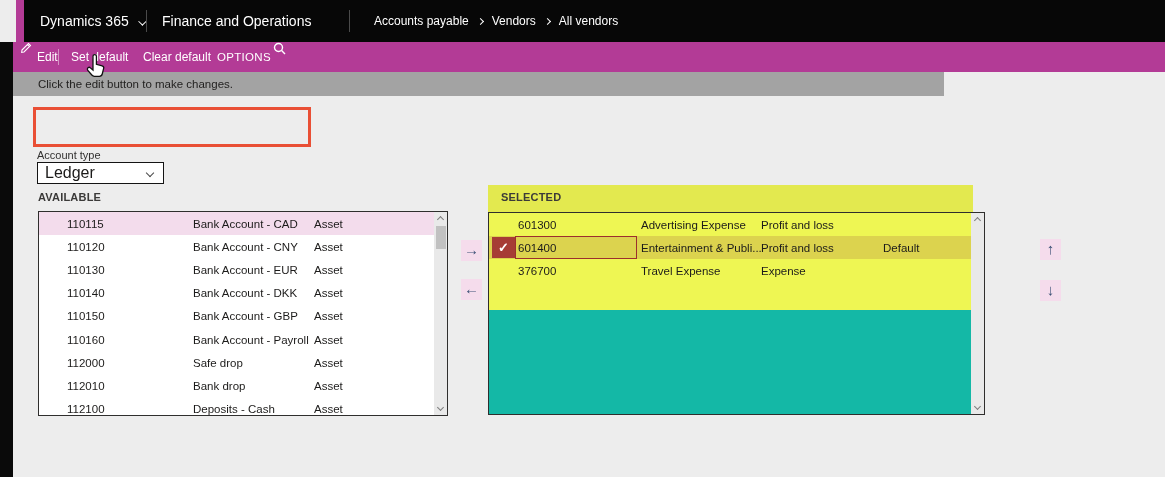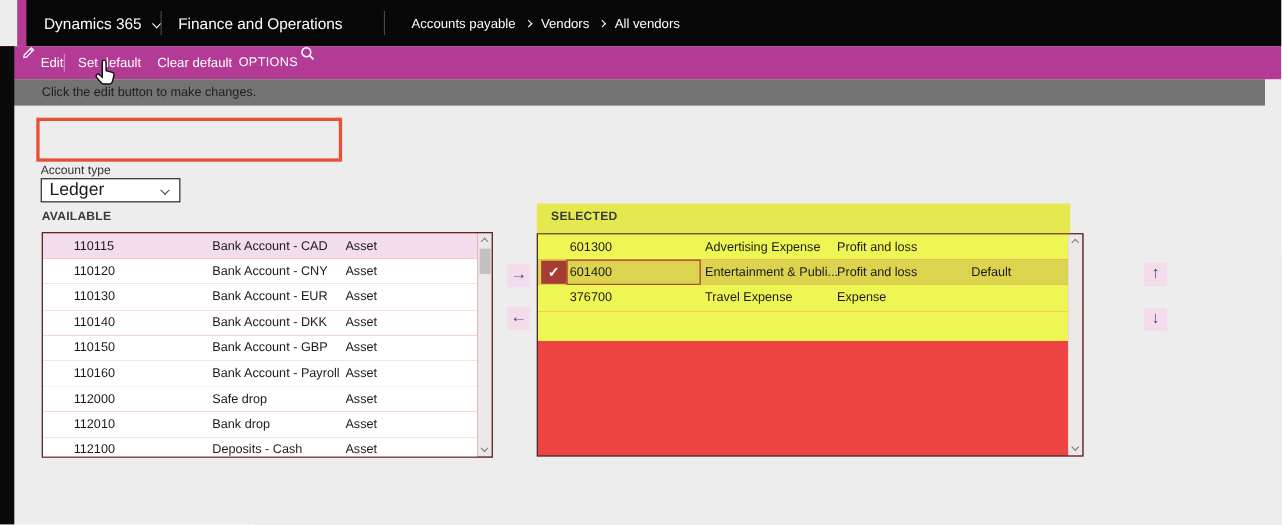--- a/index.html
+++ b/index.html
@@ -20,42 +20,42 @@
   .chev-down { transform:rotate(45deg); }
   .chev-sm { width:5px; height:5px; }
   .tb-chevron { display:inline-block; margin-left:9px; transform:rotate(45deg) translateY(-2px); }
 
   
   .toolbar { position:absolute; left:0; top:42px; width:1165px; height:30px; background:#b33b96; color:#fff; }
   .toolbtn { position:absolute; top:0; height:30px; line-height:30px; font-size:12px; white-space:nowrap; cursor:default; display:flex; align-items:flex-start; gap:5px; }
   .tool-sep { position:absolute; left:58px; top:7px; width:1px; height:16px; background:rgba(255,255,255,.45); }
 
   
-  .msgbar { position:absolute; left:0; top:72px; width:1150px; height:24px; background:#737373; }
+  .msgbar { position:absolute; left:0; top:72px; width:944px; height:24px; background:#a3a3a3; }
   .msgbar span { position:absolute; left:38px; top:0; line-height:24px; font-size:11.5px; color:#201f1e; }
 
   
   .nav-strip { position:absolute; left:0; top:42px; width:13px; height:435px; background:#0a0a0a; z-index:5; }
 
   
   .title-box { position:absolute; left:33px; top:107px; width:278px; height:40px; border:3px solid #e94f35; z-index:2; }
   .page-title { position:absolute; left:41px; top:111px; font-size:21px; font-weight:400; color:#2b2a29; white-space:nowrap; z-index:3; }
 
   
   .acct-label { position:absolute; left:37px; top:149px; font-size:11px; color:#323130; }
   .dropdown { position:absolute; left:37px; top:162px; width:127px; height:22px; background:#fff; border:1px solid #141414; font-size:16px; color:#1b1a19; line-height:20px; padding-left:7px; }
   .dropdown .chev { position:absolute; right:10px; top:7px; border-color:#4a4a4a; border-width:1.2px; }
 
   
   .list-label { position:absolute; font-size:11px; font-weight:700; color:#3b3a39; letter-spacing:.2px; z-index:2; }
   .lbl-available { left:38px; top:191px; }
   .lbl-selected { left:501px; top:191px; }
   .sel-label-highlight { position:absolute; left:488px; top:185px; width:485px; height:27px; background:#e3e94f; z-index:1; }
 
-  .listbox { position:absolute; background:#ef4444; border:1.5px solid #2f2e2d; overflow:hidden; }
+  .listbox { position:absolute; background:#14b8a6; border:1.5px solid #2f2e2d; overflow:hidden; }
   .list-available { left:38px; top:211px; width:410px; height:205px; }
   .list-selected { left:488px; top:212px; width:497px; height:203px; }
   .rows { position:absolute; left:0; top:0; right:13px; bottom:0; overflow:hidden; }
 
   .lrow { position:relative; height:23.2px; display:grid; grid-template-columns:126px 121px 1fr; align-items:center; padding-left:28px; font-size:11.5px; color:#1c1b1a; background:#fff; }
   .lrow.pink { background:#f3dcec; }
 
   .srow { position:relative; height:23.2px; display:grid; grid-template-columns:123px 120px 122px 1fr; align-items:center; padding-left:29px; font-size:11.5px; color:#1c1b1a; }
   .srow-norm { background:linear-gradient(to right,#eef653 0,#eef653 483px,#ffffff 483px); }
   .srow-sel  { background:linear-gradient(to right,#dcd34e 0,#dcd34e 483px,#f3dcec 483px); }

